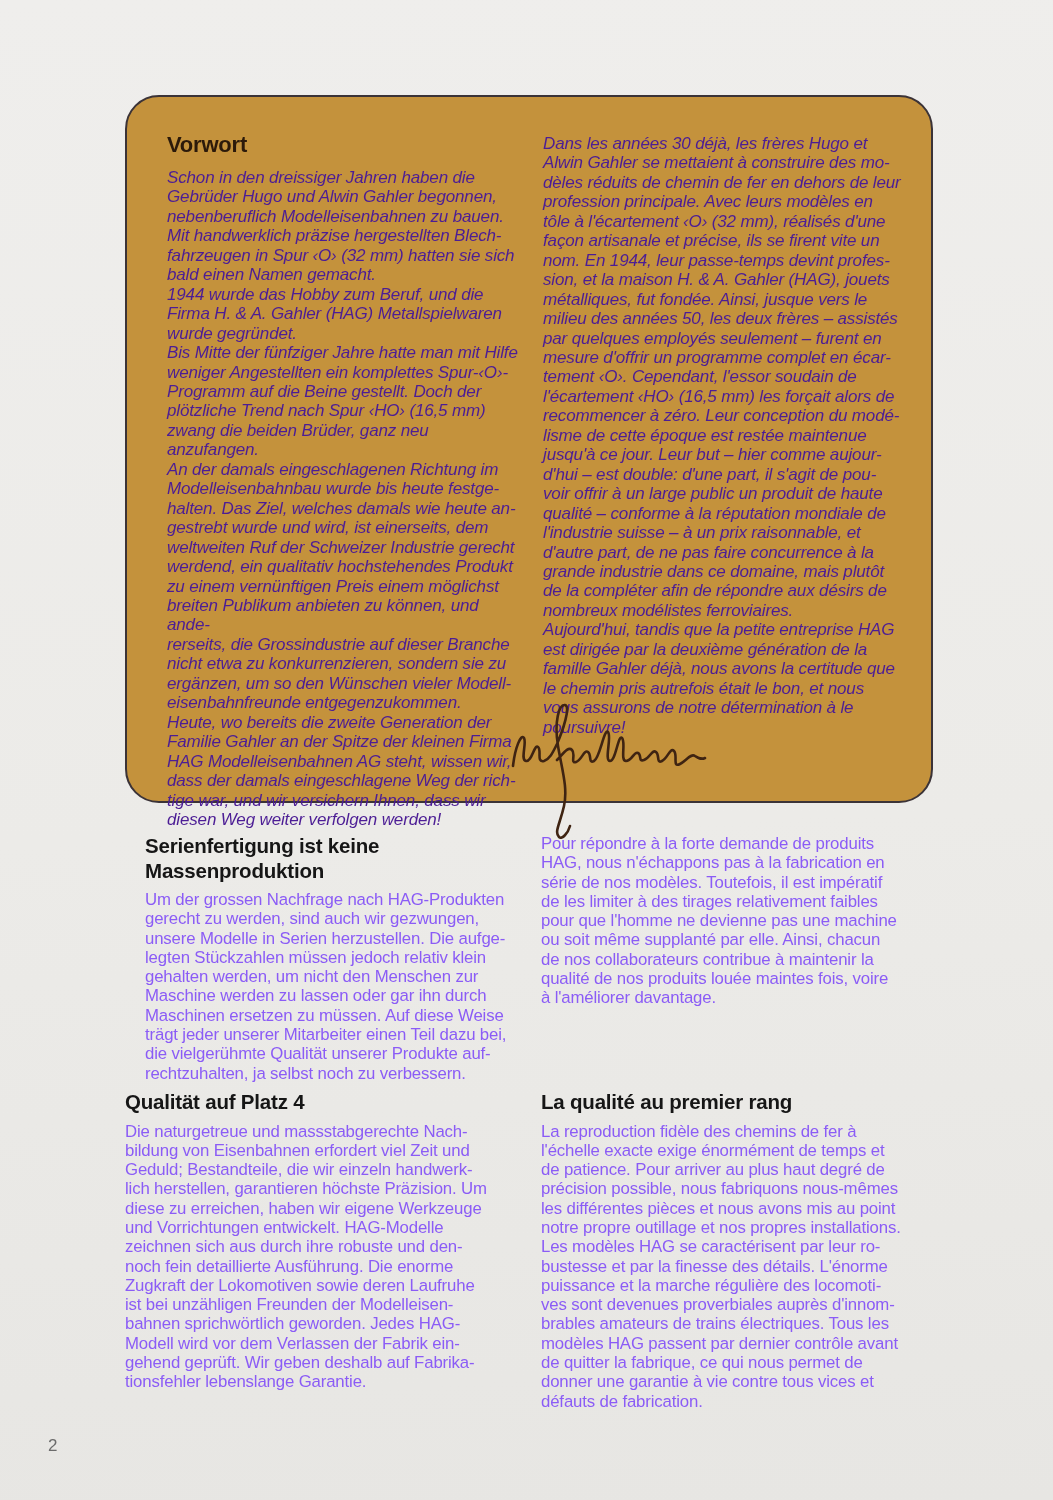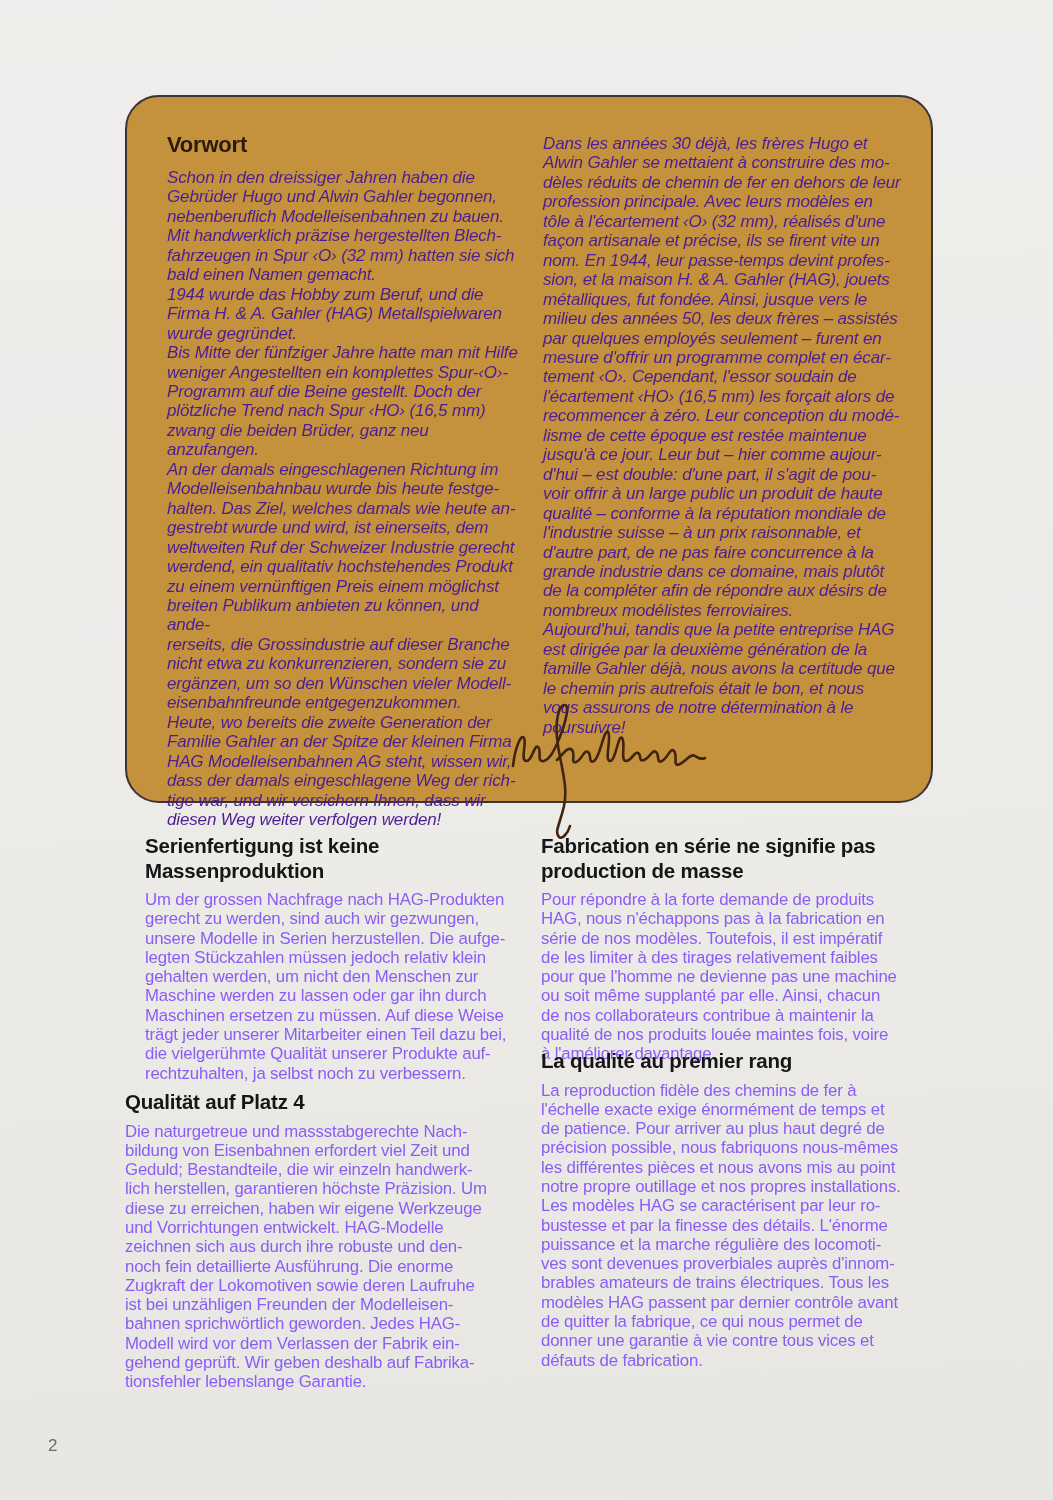--- a/index.html
+++ b/index.html
@@ -31,21 +31,21 @@
     white-space:pre-line;
   }
   .sig {
     position:absolute; left:505px; top:700px; width:235px; height:155px;
     z-index:3; pointer-events:none;
   }
   .section { position:absolute; }
   .sec-de-1 { left:125px; top:834px;  width:402px;margin-left:20px; }
   .sec-fr-1 { left:541px; top:834px;  width:414px; }
   .sec-de-2 { left:125px; top:1090px; width:402px; }
-  .sec-fr-2 { left:541px; top:1049px; width:414px; }
+  .sec-fr-2 { left:541px; top:1090px; width:414px; }
   .section h3 {
     font-size:20.5px; line-height:24.5px; font-weight:bold;
     color:#161616; letter-spacing:-0.2px; margin:0 0 7px 0;
     white-space:pre-line;
   }
   .section p {
     font-size:16.8px; line-height:19.3px;
     color:#8b5cf6; letter-spacing:-0.15px;
     white-space:pre-line;
   }
@@ -171,22 +171,20 @@
 legten Stückzahlen müssen jedoch relativ klein
 gehalten werden, um nicht den Menschen zur
 Maschine werden zu lassen oder gar ihn durch
 Maschinen ersetzen zu müssen. Auf diese Weise
 trägt jeder unserer Mitarbeiter einen Teil dazu bei,
 die vielgerühmte Qualität unserer Produkte auf-
 rechtzuhalten, ja selbst noch zu verbessern.</p>
 </div>
 
 <div class="section sec-fr-1">
-  <h3>Fabrication en série ne signifie pas
-production de masse</h3>
   <p>Pour répondre à la forte demande de produits
 HAG, nous n'échappons pas à la fabrication en
 série de nos modèles. Toutefois, il est impératif
 de les limiter à des tirages relativement faibles
 pour que l'homme ne devienne pas une machine
 ou soit même supplanté par elle. Ainsi, chacun
 de nos collaborateurs contribue à maintenir la
 qualité de nos produits louée maintes fois, voire
 à l'améliorer davantage.</p>
 </div>

